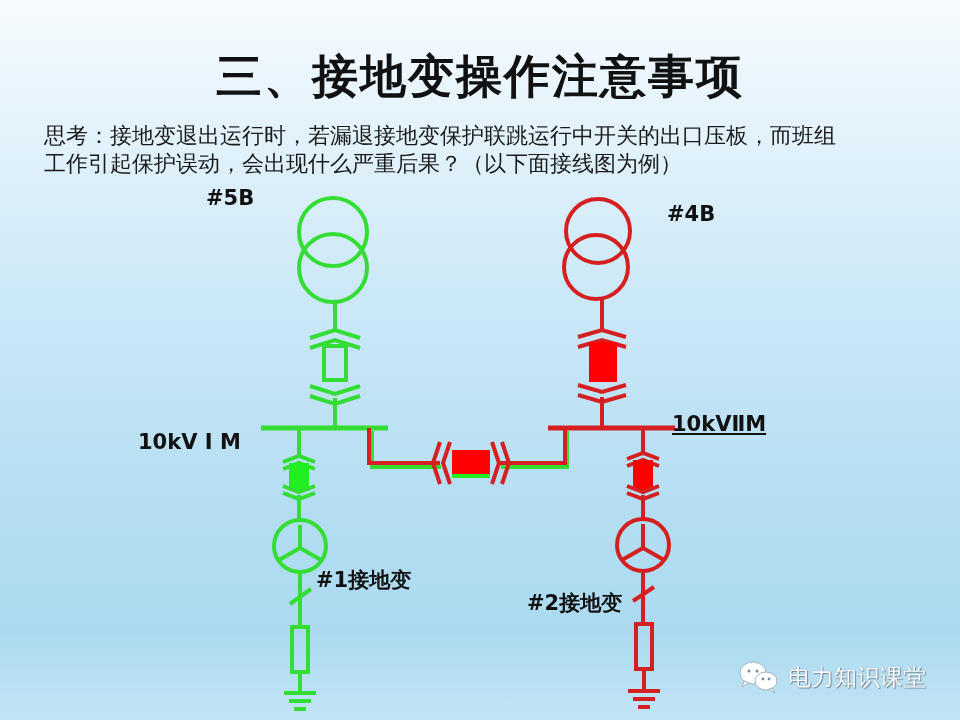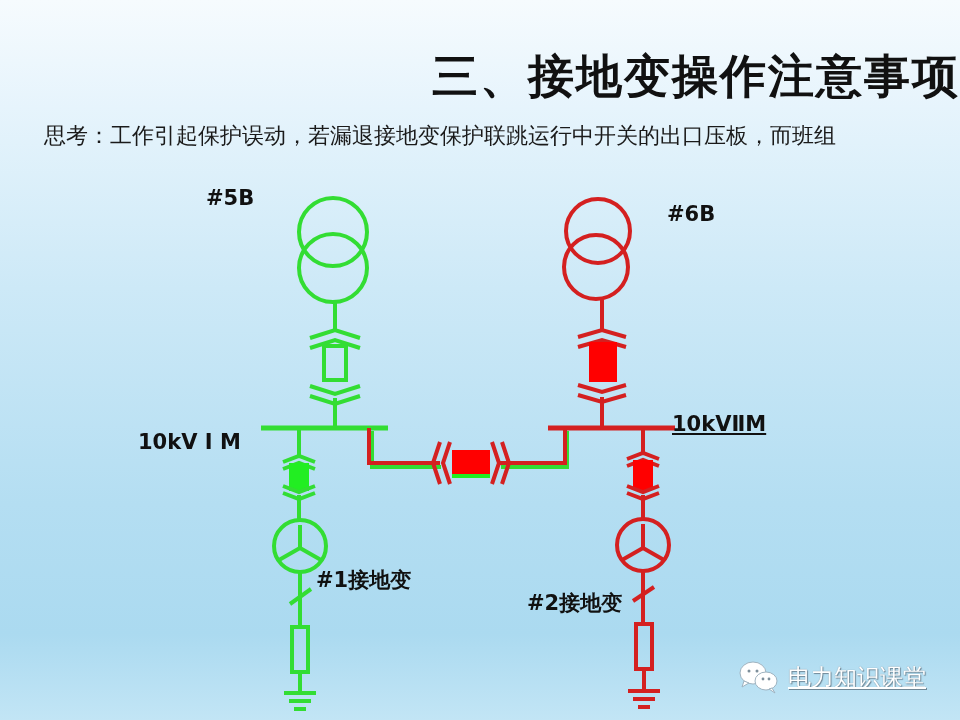--- a/index.html
+++ b/index.html
@@ -2,47 +2,47 @@
 <html><head>
 <meta charset="utf-8">
 <style>
   html, body { margin: 0; padding: 0; }
   body {
     width: 960px; height: 720px; overflow: hidden; position: relative;
     background: linear-gradient(to bottom, #f6fbfe 0%, #e6f4fc 15%, #cde9f7 40%, #b4def2 70%, #abdaf0 88%, #c2e5f5 100%);
     font-family: "DejaVu Sans", "Liberation Sans", sans-serif;
   }
   .title {
-    position: absolute; left: 0; top: 46px; width: 960px; text-align: right;
+    position: absolute; left: 0; top: 46px; width: 960px; text-align: center;
     font-size: 46px; font-weight: bold; color: #111; letter-spacing: 2px;
   }
   .question {
     position: absolute; left: 44px; top: 122px; width: 890px;
     font-size: 22px; line-height: 28px; color: #1a1a1a;
   }
   .label {
     position: absolute; font-weight: bold; color: #111; font-size: 21px; white-space: nowrap;
   }
   svg.diagram { position: absolute; left: 0; top: 0; }
   .watermark {
     position: absolute; left: 738px; top: 660px; display: flex; align-items: center;
   }
   .watermark-text {
     font-size: 23px; color: #ffffff; margin-left: 8px;
     text-shadow: 1px 1px 1px #6f8796, 0 0 1px #6f8796;
-    text-decoration: underline;
   }
 </style>
 </head>
 <body>
 
 <div class="title">三、接地变操作注意事项</div>
 
 <div class="question">
-  <div>思考：工作引起保护误动，若漏退接地变保护联跳运行中开关的出口压板，而班组</div>
+  <div>思考：接地变退出运行时，若漏退接地变保护联跳运行中开关的出口压板，而班组</div>
+  <div>工作引起保护误动，会出现什么严重后果？（以下面接线图为例）</div>
 </div>
 
 <svg class="diagram" width="960" height="720" viewBox="0 0 960 720" xmlns="http://www.w3.org/2000/svg">
 
   <g fill="none" stroke="#33dd33" stroke-width="4">
     <circle cx="333" cy="232" r="34"></circle>
     <circle cx="333" cy="268" r="34"></circle>
   </g>
   <g stroke="#33dd33" stroke-width="4" fill="none">
     <line x1="335" y1="302" x2="335" y2="329"></line>
@@ -141,21 +141,21 @@
     <line x1="644" y1="669" x2="644" y2="691"></line>
   </g>
   <g stroke="#d42020" stroke-width="4">
     <line x1="628" y1="691" x2="660" y2="691"></line>
     <line x1="633" y1="699" x2="655" y2="699"></line>
     <line x1="638" y1="707" x2="650" y2="707"></line>
   </g>
 </svg>
 
 <div class="label" style="left:206px; top:186px;">#5B</div>
-<div class="label" style="left:667px; top:202px;">#6B</div>
+<div class="label" style="left:667px; top:202px;">#4B</div>
 <div class="label" style="left:138px; top:430px;">10kV I M</div>
 <div class="label" style="left:672px; top:412px;text-decoration:underline;">10kVⅡM</div>
 <div class="label" style="left:316px; top:566px;">#1接地变</div>
 <div class="label" style="left:527px; top:571px;margin-top:18px;">#2接地变</div>
 
 <div class="watermark">
   <svg width="42" height="34" viewBox="0 0 42 34">
     <ellipse cx="15" cy="13" rx="13" ry="11" fill="#ffffff" stroke="#9fb3c0" stroke-width="1"></ellipse>
     <path d="M6 21 L4 27 L11 23 Z" fill="#ffffff" stroke="#9fb3c0" stroke-width="1"></path>
     <circle cx="11" cy="11" r="1.5" fill="#7d8f9b"></circle>

